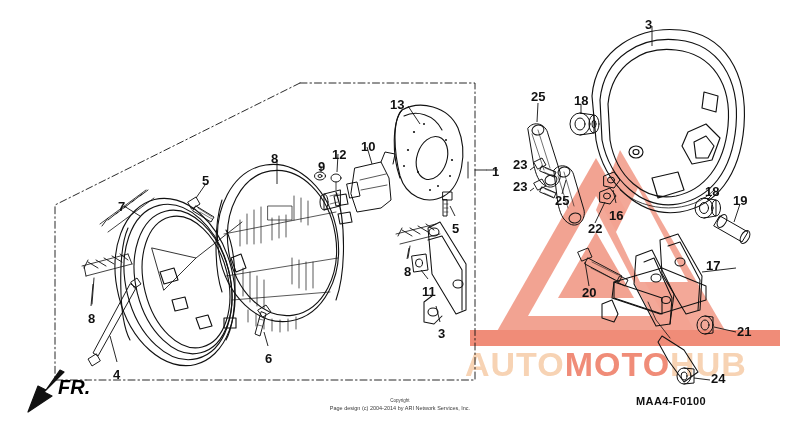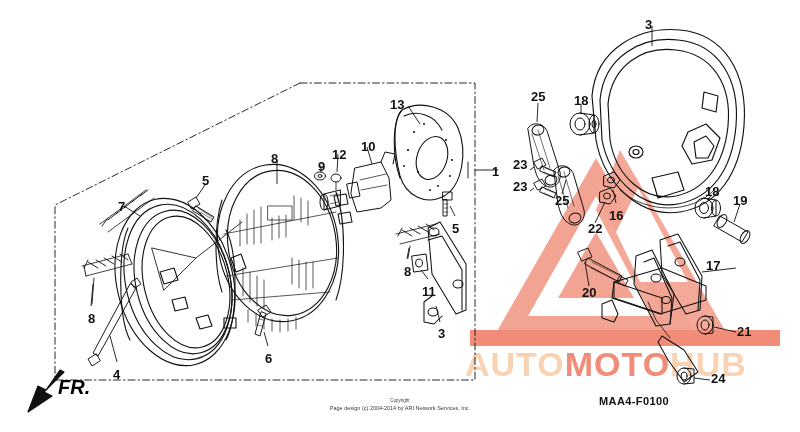--- a/index.html
+++ b/index.html
@@ -358,15 +358,15 @@
   <div class="lbl num" style="left:513px;top:180px;">23</div>
   <div class="lbl num" style="left:711px;top:372px;">24</div>
   <div class="lbl num" style="left:531px;top:90px;">25</div>
   <div class="lbl num" style="left:555px;top:194px;">25</div>
 
   <div class="fr" style="left:58px;top:376px;">FR.</div>
 
   <div class="cpy cpy1" style="left:340px;top:398px;width:120px;">Copyright</div>
   <div class="cpy cpy2" style="left:300px;top:405px;width:200px;">Page design (c) 2004-2014 by ARI Network Services, Inc.</div>
 
-  <div class="pn" style="left:599px;top:395px;">MAA4-F0100</div>
+  <div class="pn" style="left:636px;top:395px;">MAA4-F0100</div>
 
 </div>
 
 </body></html>

